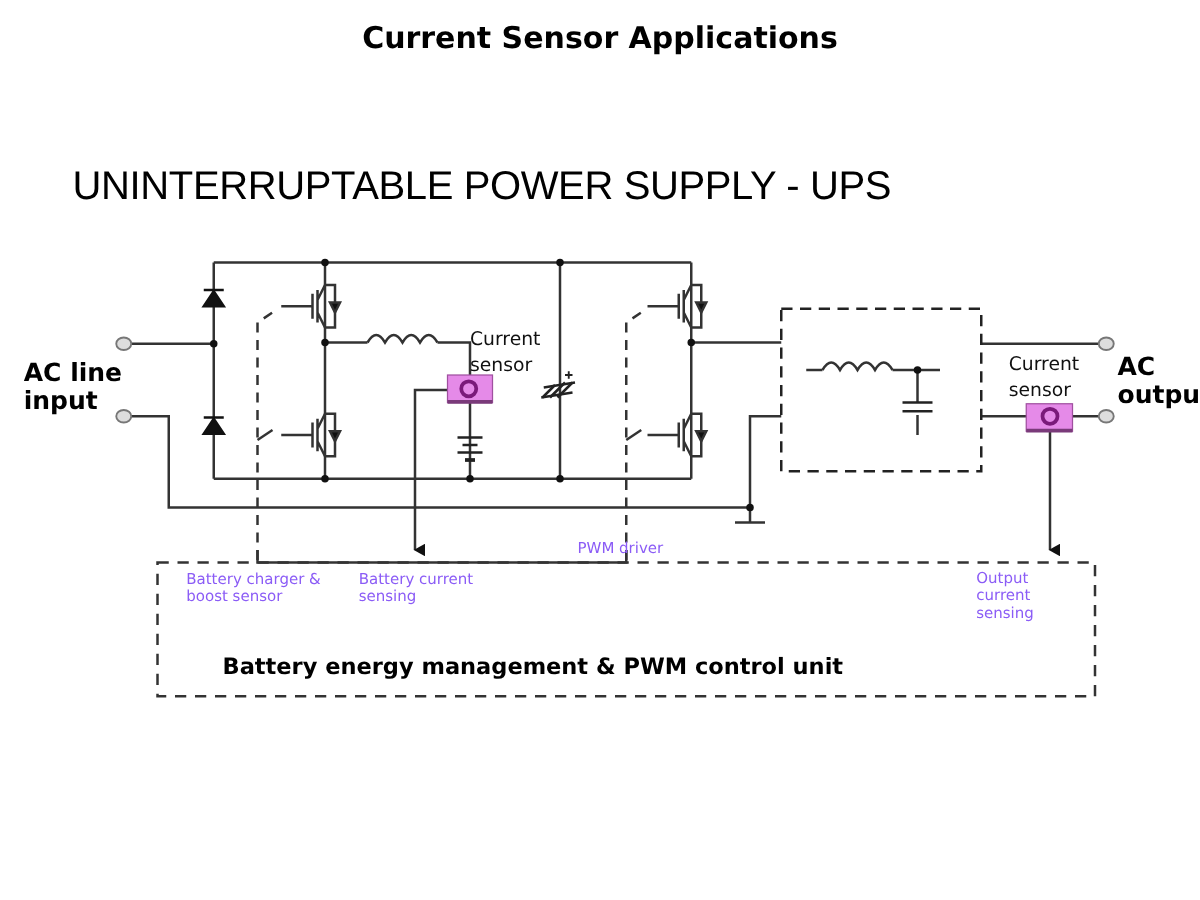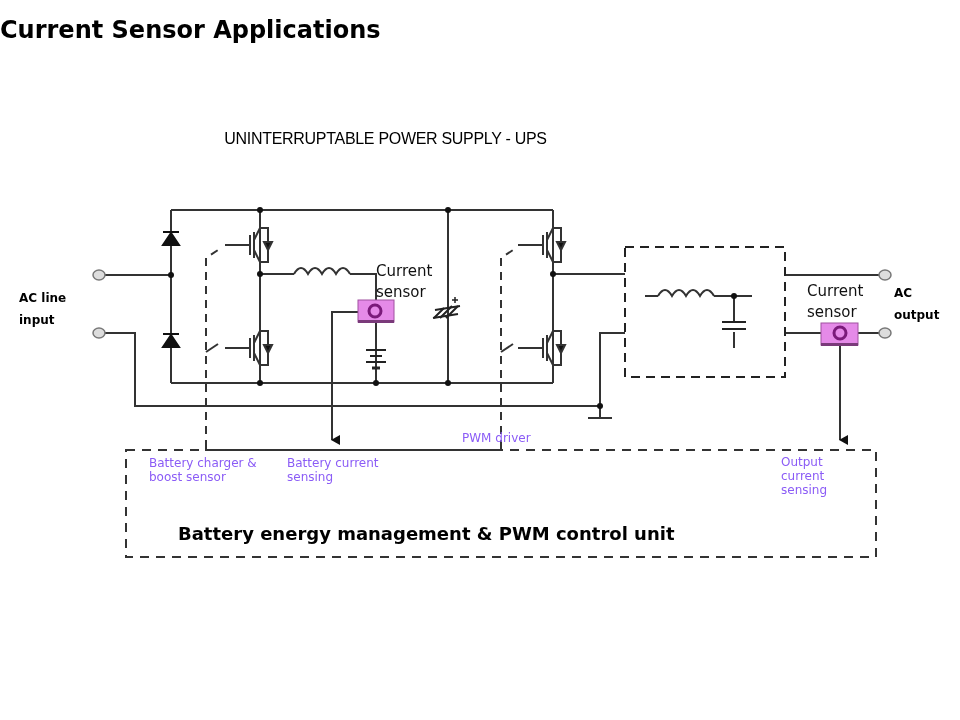--- a/index.html
+++ b/index.html
@@ -1,20 +1,20 @@
 <!DOCTYPE html>
 <html><head>
 <meta charset="utf-8">
 <style>
   html, body { margin: 0; padding: 0; background: #ffffff; }
   body { width: 960px; height: 720px; position: relative; overflow: hidden; font-family: "DejaVu Sans", sans-serif; color: #000; }
   .abs { position: absolute; white-space: nowrap; }
-  #page-title { left: 0; width: 960px; top: 16px; font-weight: bold; font-size: 24px; }
-  #diagram-title { left: 0; width: 771px; top: 130px; text-align: center; font-size: 16px; font-family: "Liberation Sans", sans-serif; letter-spacing: -0.3px; }
-  .lbl-bold { font-weight: bold; font-size: 12px; line-height: 22px; }
+  #page-title { left: 0; width: 960px; top: 16px; text-align: center; font-weight: bold; font-size: 24px; }
+  #diagram-title { left: 0; width: 771px; top: 130px; text-align: center; font-size: 32px; font-family: "Liberation Sans", sans-serif; letter-spacing: -0.3px; }
+  .lbl-bold { font-weight: bold; font-size: 20px; line-height: 22px; }
   .lbl-med { font-size: 15px; line-height: 21px; color: #111; }
   .lbl-small { font-size: 12px; line-height: 14px; color: #8b5cf6; }
   .lbl-ctrl { font-weight: bold; font-size: 18px; }
   svg { position: absolute; left: 0; top: 0; }
 </style>
 </head>
 <body>
 
 <div id="page-title" class="abs">Current Sensor Applications</div>
 <div id="diagram-title" class="abs">UNINTERRUPTABLE POWER SUPPLY - UPS</div>

